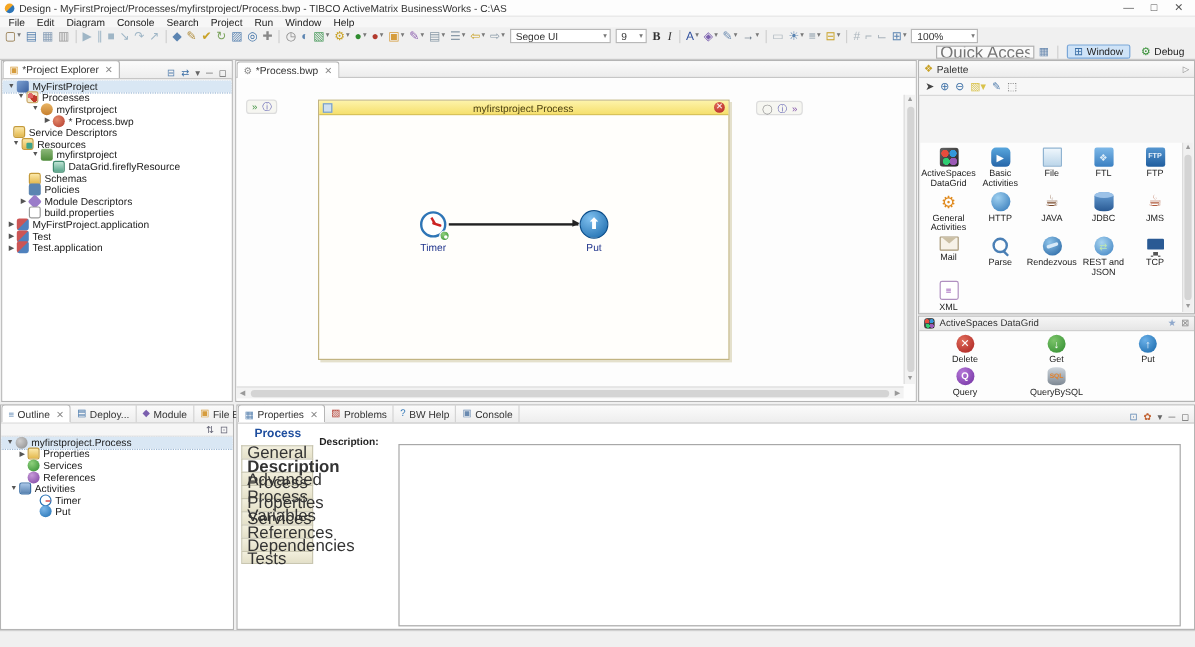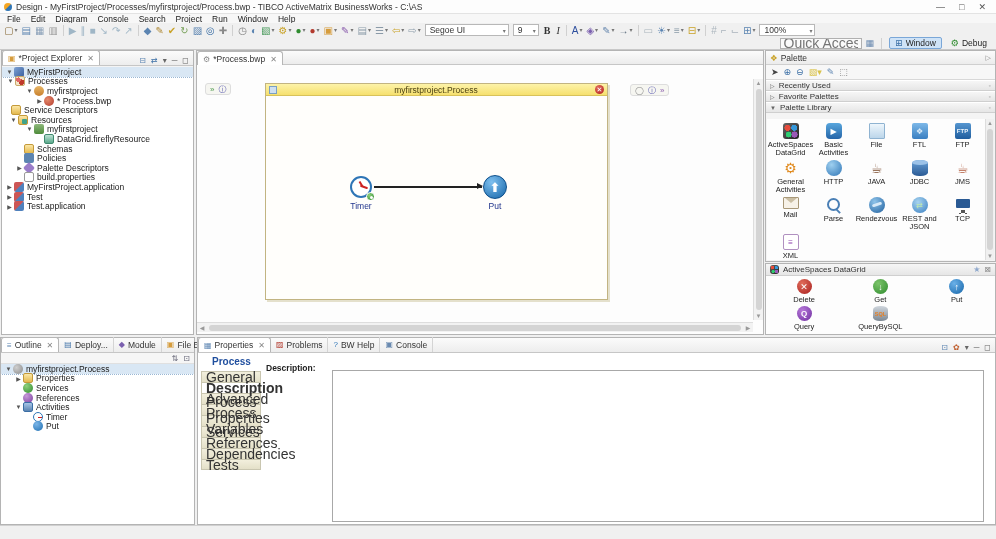--- a/index.html
+++ b/index.html
@@ -384,21 +384,21 @@
         <span>─</span>
         <span>◻</span>
       </span>
     </div>
     <div class="tree" id="explorer-tree" style="top:16px;">
         <div class="trow sel" style="padding-left:3px">
           <span class="tarrow">▼</span>
           <span class="tico project"></span>
           <span class="tlabel">MyFirstProject</span>
         </div>
-        <div class="trow" style="padding-left:4px">
+        <div class="trow" style="padding-left:11px">
           <span class="tarrow">▼</span>
           <span class="tico processes"></span>
           <span class="tlabel">Processes</span>
         </div>
         <div class="trow" style="padding-left:23px">
           <span class="tarrow">▼</span>
           <span class="tico package"></span>
           <span class="tlabel">myfirstproject</span>
         </div>
         <div class="trow" style="padding-left:33px">
@@ -432,21 +432,21 @@
           <span class="tlabel">Schemas</span>
         </div>
         <div class="trow" style="padding-left:13px">
           <span class="tarrow"></span>
           <span class="tico policy"></span>
           <span class="tlabel">Policies</span>
         </div>
         <div class="trow" style="padding-left:13px">
           <span class="tarrow">▶</span>
           <span class="tico module"></span>
-          <span class="tlabel">Palette Descriptors</span>
+          <span class="tlabel">Module Descriptors</span>
         </div>
         <div class="trow" style="padding-left:13px">
           <span class="tarrow"></span>
           <span class="tico propfile"></span>
           <span class="tlabel">build.properties</span>
         </div>
         <div class="trow" style="padding-left:3px">
           <span class="tarrow">▶</span>
           <span class="tico app"></span>
           <span class="tlabel">MyFirstProject.application</span>
@@ -519,37 +519,20 @@
       <span style="margin-left:auto; color:#888; font-size:7px;">▷</span>
     </div>
     <div id="palette-tools">
       <span style="color:#444">➤</span>
       <span style="color:#3a6ea5">⊕</span>
       <span style="color:#3a6ea5">⊖</span>
       <span style="color:#d9c24a">▧▾</span>
       <span style="color:#5b84b1">✎</span>
       <span style="color:#777">⬚</span>
     </div>
-    <div id="palette-sections">
-        <div class="psection">
-          <span class="sarrow">▷</span>
-          <span>Recently Used</span>
-          <span class="spin">◦</span>
-        </div>
-        <div class="psection">
-          <span class="sarrow">▷</span>
-          <span>Favorite Palettes</span>
-          <span class="spin">◦</span>
-        </div>
-        <div class="psection">
-          <span class="sarrow">▼</span>
-          <span>Palette Library</span>
-          <span class="spin">◦</span>
-        </div>
-      </div>
     <div id="palette-grid">
         <div class="pitem">
           <span class="pi pi-activespaces"></span>
           <span class="plabel">ActiveSpaces DataGrid</span>
         </div>
         <div class="pitem">
           <span class="pi pi-basic">▶</span>
           <span class="plabel">Basic Activities</span>
         </div>
         <div class="pitem">
@@ -689,21 +672,21 @@
         <div class="trow" style="padding-left:13px">
           <span class="tarrow"></span>
           <span class="tico ballgreen"></span>
           <span class="tlabel">Services</span>
         </div>
         <div class="trow" style="padding-left:13px">
           <span class="tarrow"></span>
           <span class="tico ballpurple"></span>
           <span class="tlabel">References</span>
         </div>
-        <div class="trow" style="padding-left:13px">
+        <div class="trow" style="padding-left:6px">
           <span class="tarrow">▼</span>
           <span class="tico acts"></span>
           <span class="tlabel">Activities</span>
         </div>
         <div class="trow" style="padding-left:23px">
           <span class="tarrow"></span>
           <span class="tico clock"></span>
           <span class="tlabel">Timer</span>
         </div>
         <div class="trow" style="padding-left:23px">

